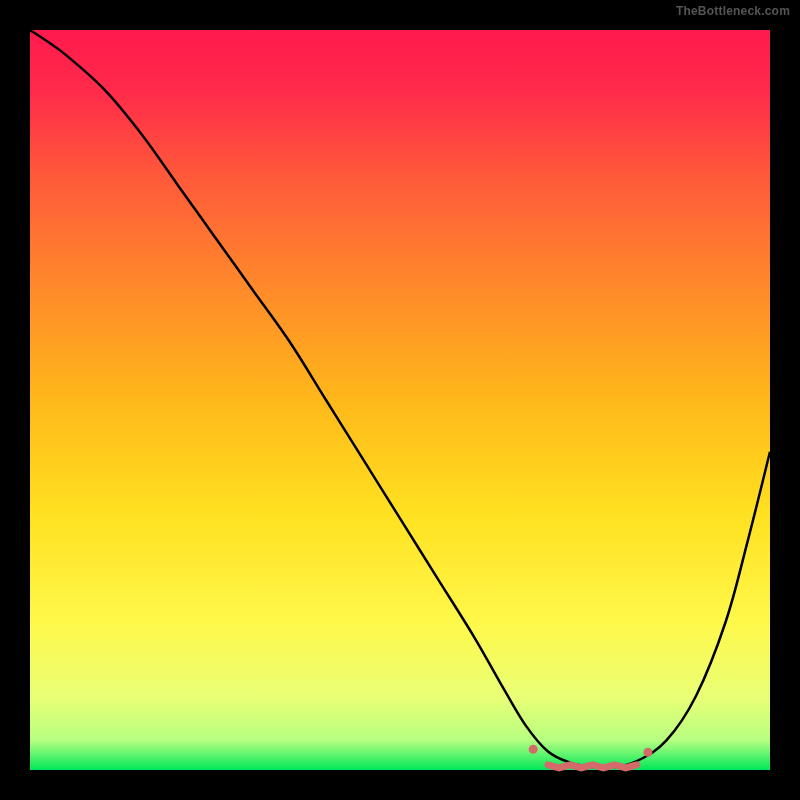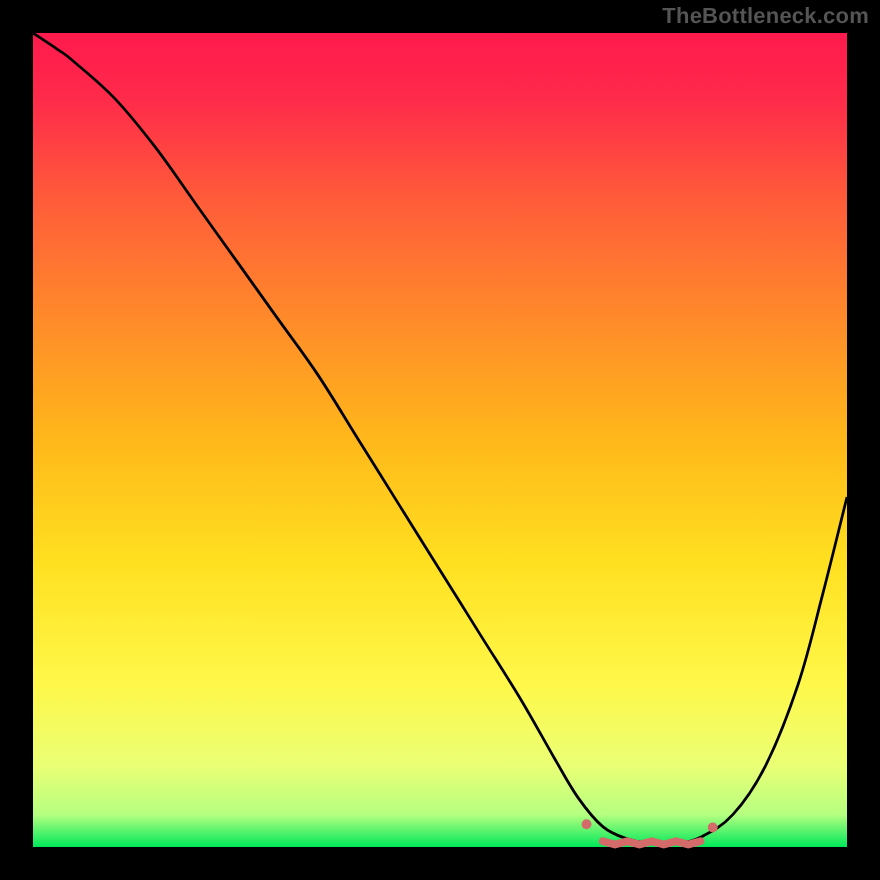--- a/index.html
+++ b/index.html
@@ -15,21 +15,21 @@
     position: relative;
     width: 800px;
     height: 800px;
     background: #000;
   }
   .watermark {
     position: absolute;
     top: 4px;
     right: 10px;
     color: #555;
-    font-size: 20px;
+    font-size: 12px;
     font-weight: bold;
     letter-spacing: 0.2px;
     z-index: 10;
   }
   svg {
     display: block;
   }
 </style>
 </head>
 <body>

